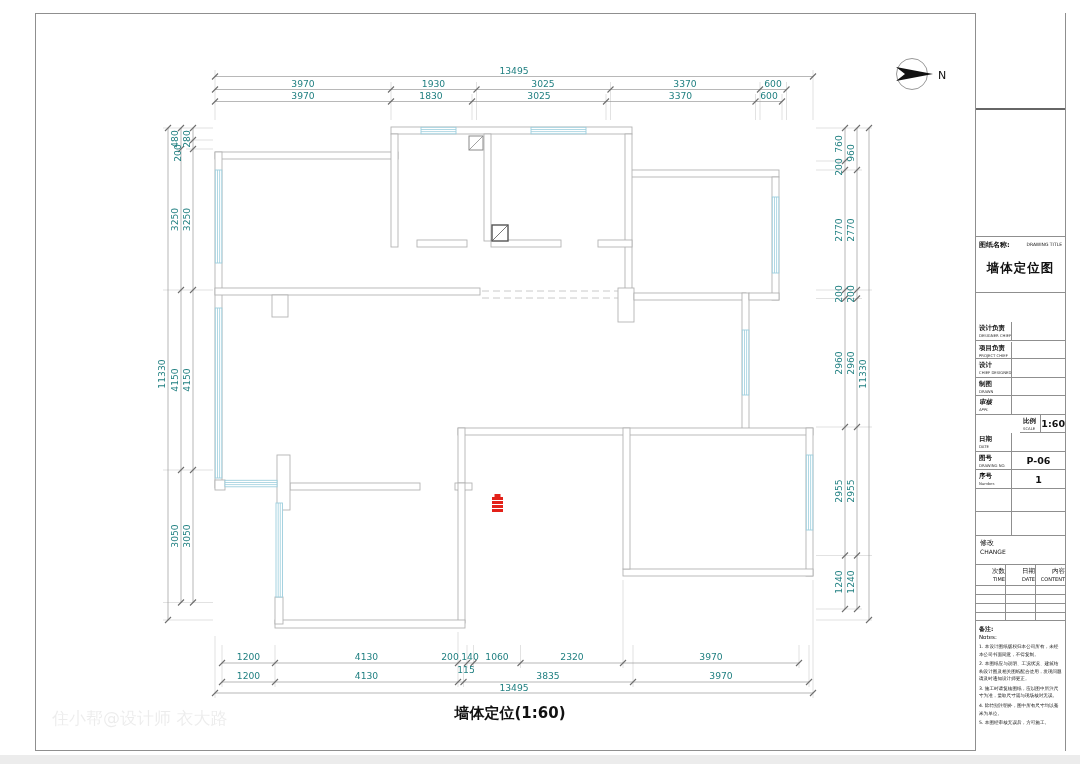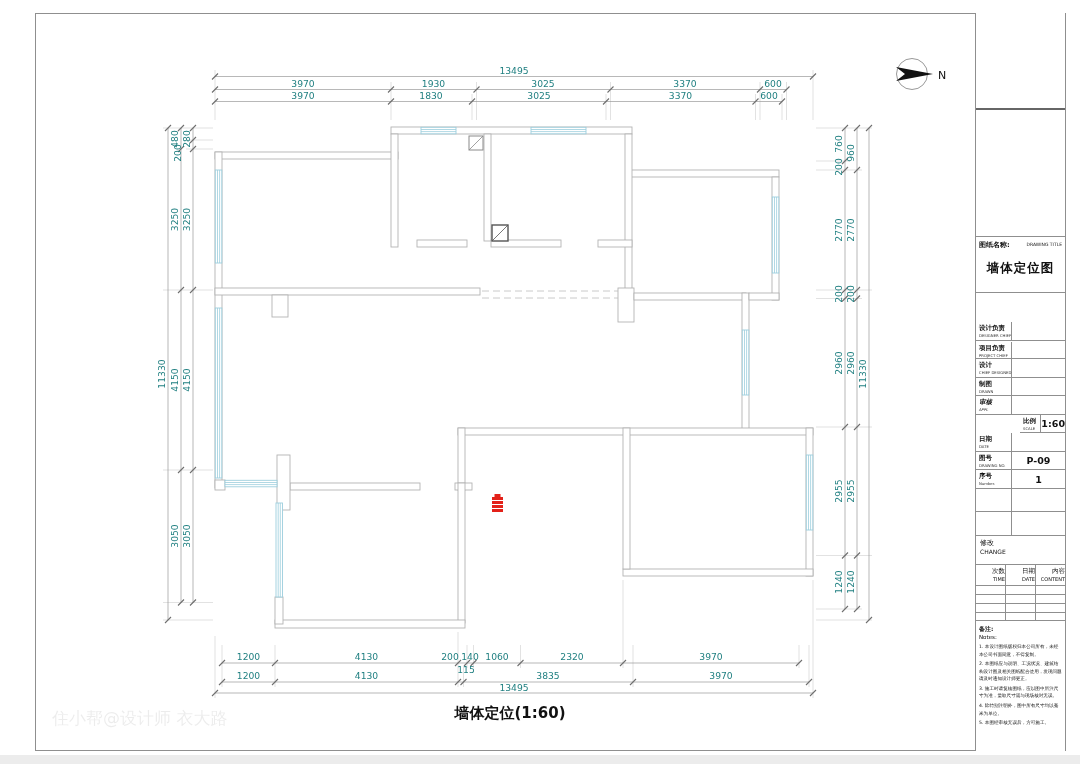--- a/index.html
+++ b/index.html
@@ -299,21 +299,21 @@
         <div class="cn">日期</div>
         <div class="en">DATE</div>
       </div>
     <div class="pval"></div>
   </div>
   <div class="prow" style="height:18px;">
     <div class="plabel">
         <div class="cn">图号</div>
         <div class="en">DRAWING NO.</div>
       </div>
-    <div class="pval">P-09</div>
+    <div class="pval">P-06</div>
   </div>
   <div class="prow" style="height:19px;">
     <div class="plabel">
         <div class="cn">序号</div>
         <div class="en">Number.</div>
       </div>
     <div class="pval">1</div>
   </div>
 
   <div class="prow" style="height:23px;">

